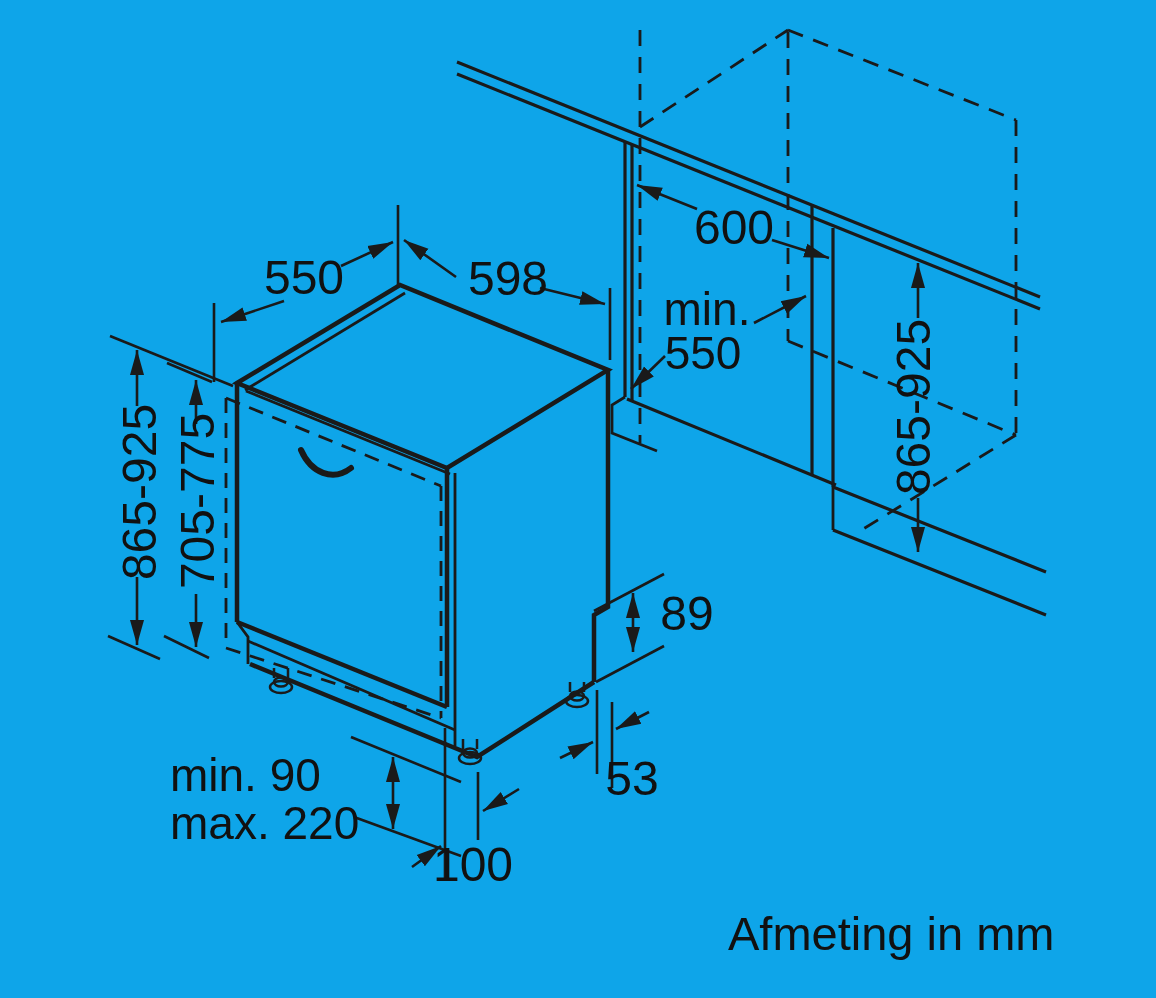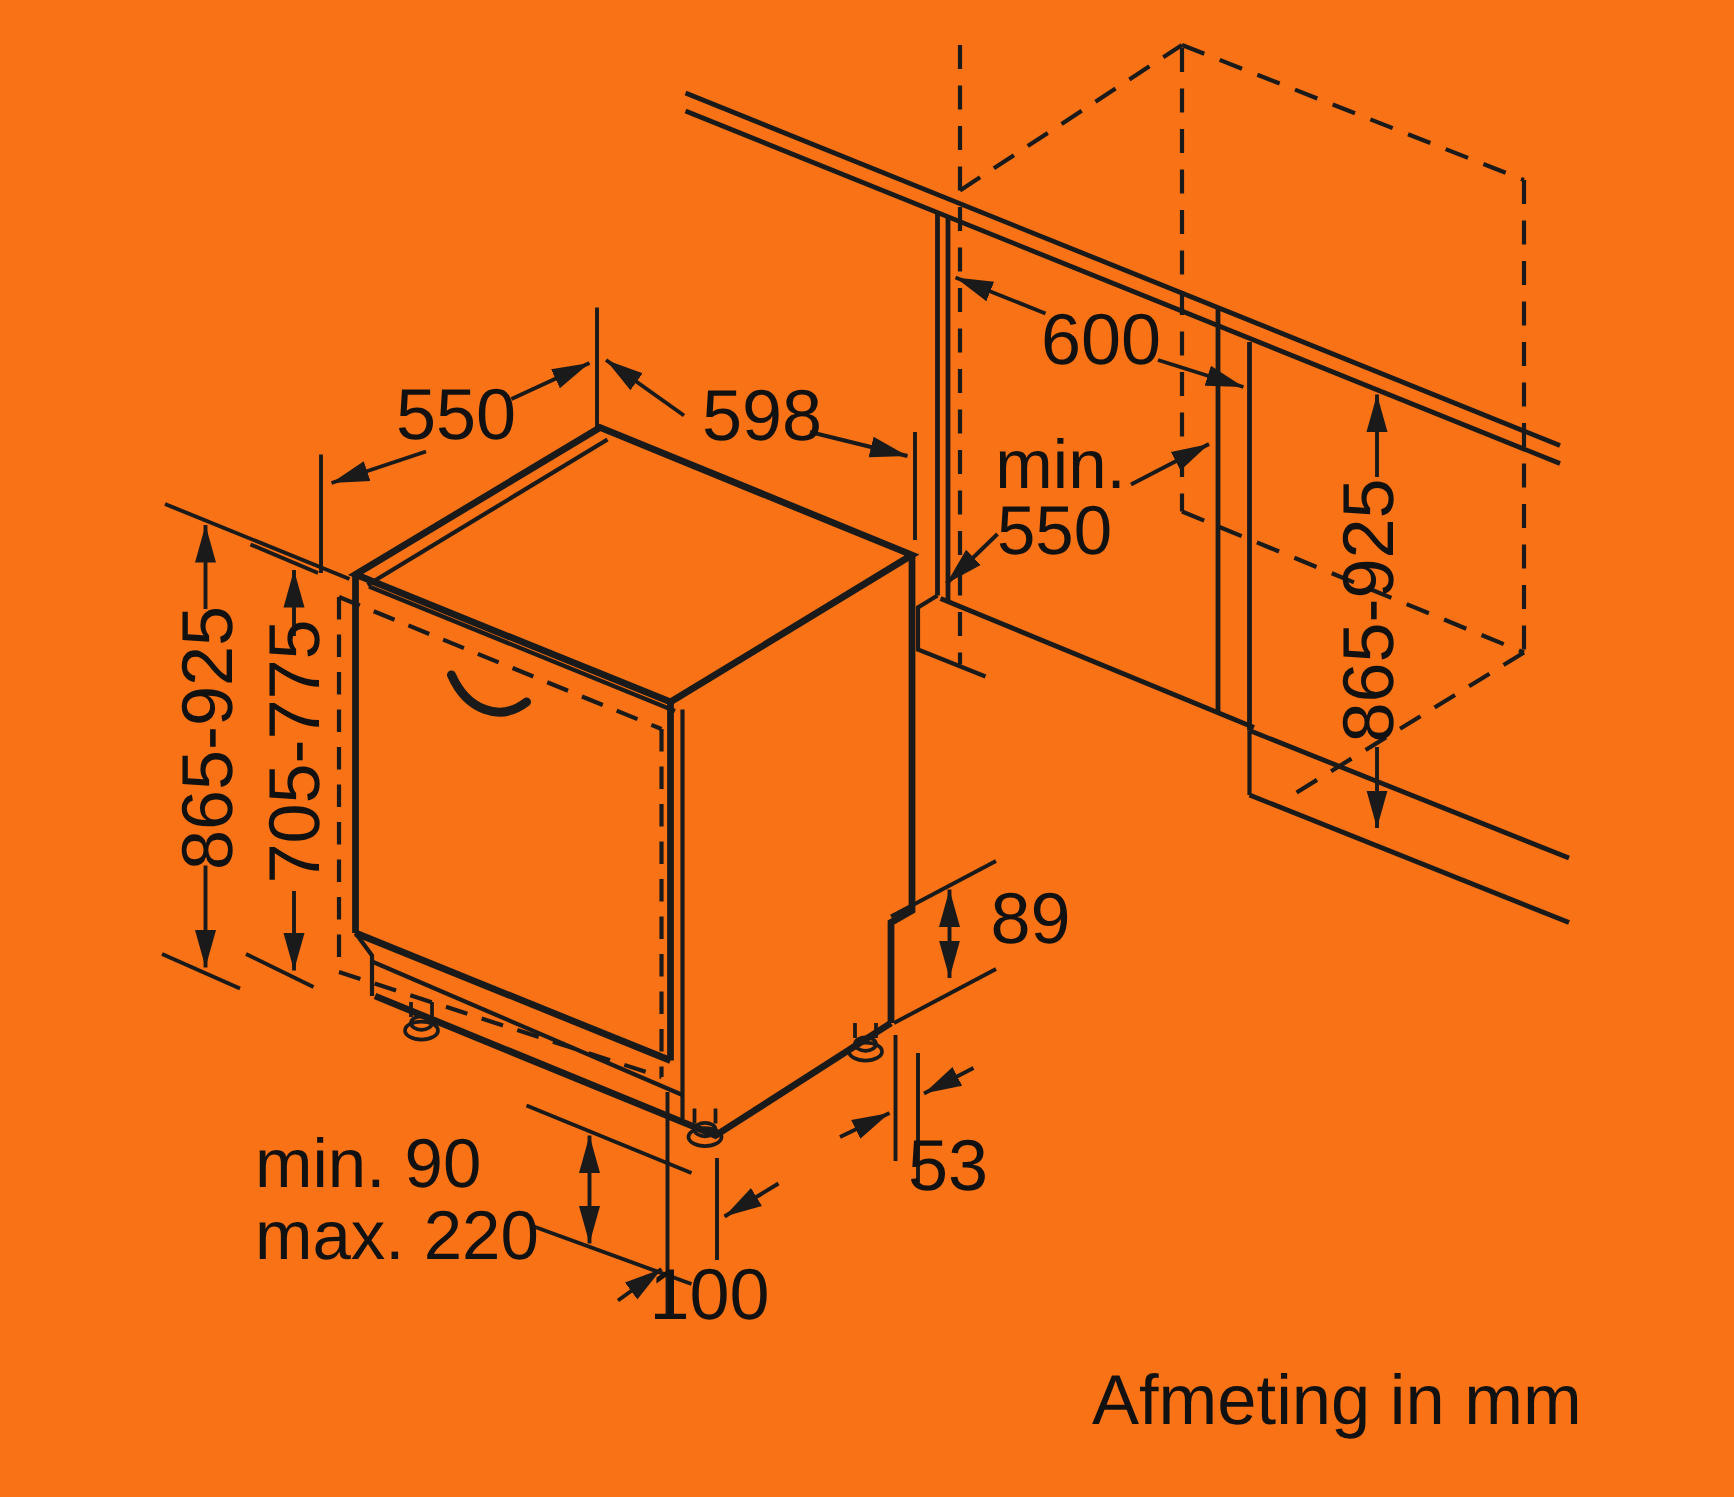--- a/index.html
+++ b/index.html
@@ -1,19 +1,19 @@
 <!DOCTYPE html>
 <html><head>
 <meta charset="utf-8">
 <style>
   html,body{margin:0;padding:0;background:#ffffff;}
   .canvas{
     position:relative;
     width:1156px;height:998px;
-    background:#f97316;
+    background:#0ea5e9;
     font-family:"Liberation Sans", sans-serif;
     overflow:hidden;
   }
   svg{display:block;}
   .dim-text{
     fill:#111111;
     font-family:"Liberation Sans", sans-serif;
     font-size:48px;
   }
   .dim-text-sm{

